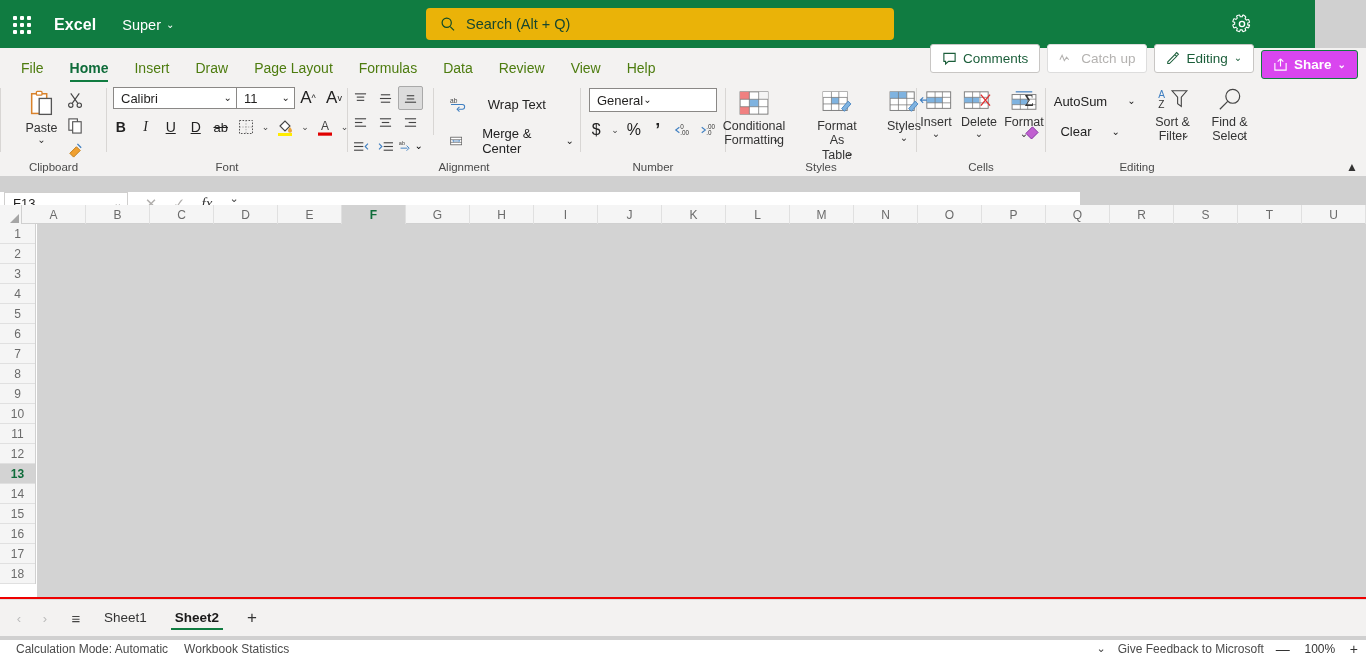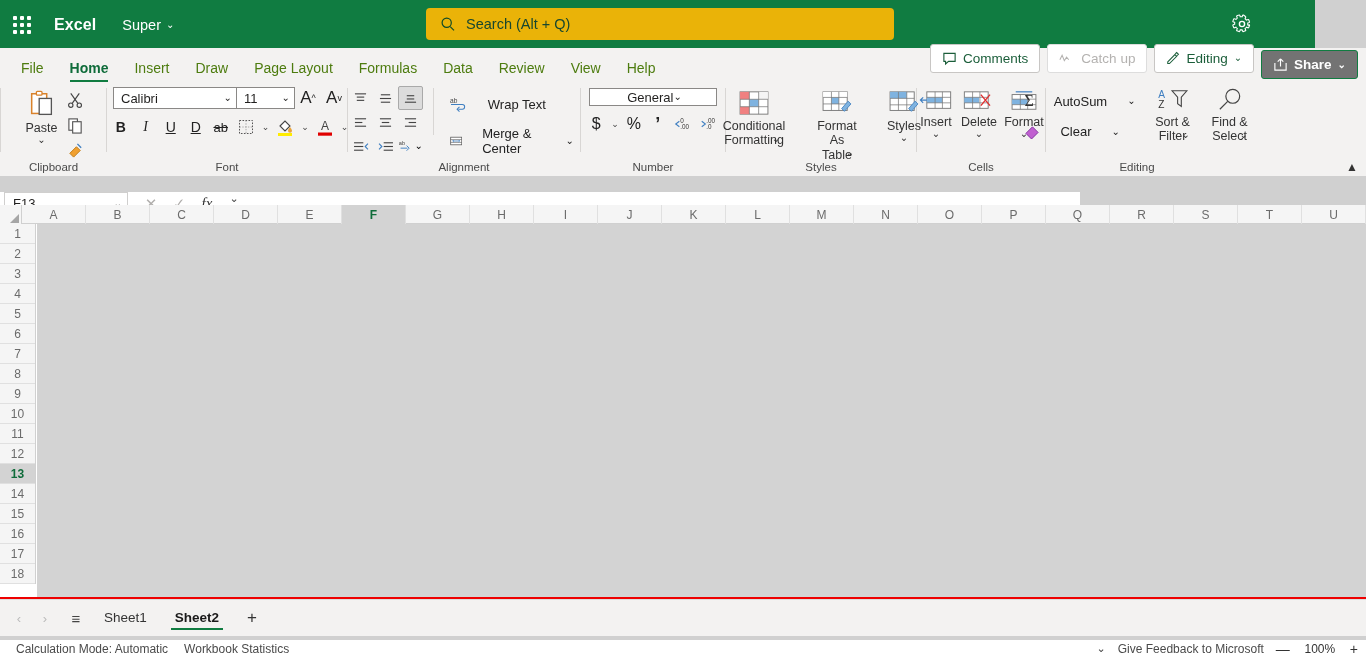--- a/index.html
+++ b/index.html
@@ -68,21 +68,21 @@
   }
   .tabs-right {
     position: absolute; right: 8px; bottom: 3px; display: flex; align-items: center; gap: 7px;
   }
   .btn {
     height: 29px; border: 1px solid #c8c6c4; background: #fff; border-radius: 3px;
     display: flex; align-items: center; gap: 6px; padding: 0 11px; font-size: 13.5px;
     color: #1b5e3a; cursor: pointer; white-space: nowrap;
   }
   .btn.disabled { color: #b4b2b0; border-color: #ddd; cursor: default; }
-  .btn.primary { background: #737373; border-color: #107c41; color: #fff; font-weight: bold; margin-top: 13px; }
+  .btn.primary { background: #d946ef; border-color: #107c41; color: #fff; font-weight: bold; margin-top: 13px; }
 
   
   .ribbon {
     position: absolute; left: 0; top: 82px; width: 1366px; height: 94px;
     background: #f3f2f1; display: flex; align-items: stretch;
   }
   .grp { position: relative; display: flex; flex-direction: column; align-items: center; height: 94px; }
   .grp-body { flex: 1; display: flex; align-items: flex-start; padding-top: 4px; }
   .grp-label { font-size: 11.5px; color: #4a4a4a; padding-bottom: 3px; }
   .sep { width: 1px; background: #d8d6d4; margin: 6px 0 24px 0; align-self: stretch; }
@@ -120,22 +120,22 @@
 
   
   .algrid { display: grid; grid-template-columns: repeat(3, 25px); grid-template-rows: repeat(3, 24px); }
   .alcell { display: flex; align-items: center; justify-content: center; cursor: pointer; border-radius: 2px; }
   .alcell.sel { background: #dcdcdc; border: 1px solid #a9a9a9; }
   .wide-btn { display: flex; align-items: center; gap: 20px; font-size: 13px; color: #222;
     cursor: pointer; padding: 4px 6px; border-radius: 3px; }
 
   
   .numfmt {
-    width: 128px; height: 18px; border: 1px solid #8a8886; background: #fff; font-size: 13px;
-    display: flex; align-items: center; padding: 0 4px 0 7px; color: #201f1e; justify-content: center;
+    width: 128px; height: 24px; border: 1px solid #8a8886; background: #fff; font-size: 13px;
+    display: flex; align-items: center; padding: 0 4px 0 7px; color: #201f1e; justify-content: flex-start;
     cursor: pointer;
   }
 
   
   .ribbon-collapse { position: absolute; right: 8px; bottom: 2px; font-size: 12px; color: #333; cursor: pointer; }
 
   
   .fbar {
     position: absolute; left: 0; top: 192px; width: 1080px; height: 29px;
     background: #fff; display: flex; align-items: flex-start; border-bottom: 1px solid #d0cfce;

